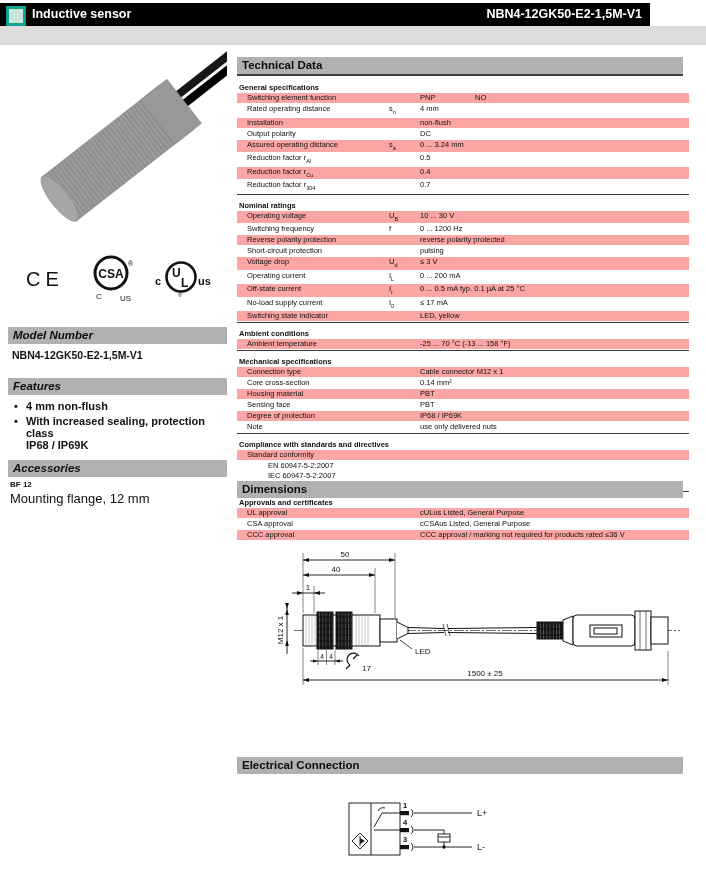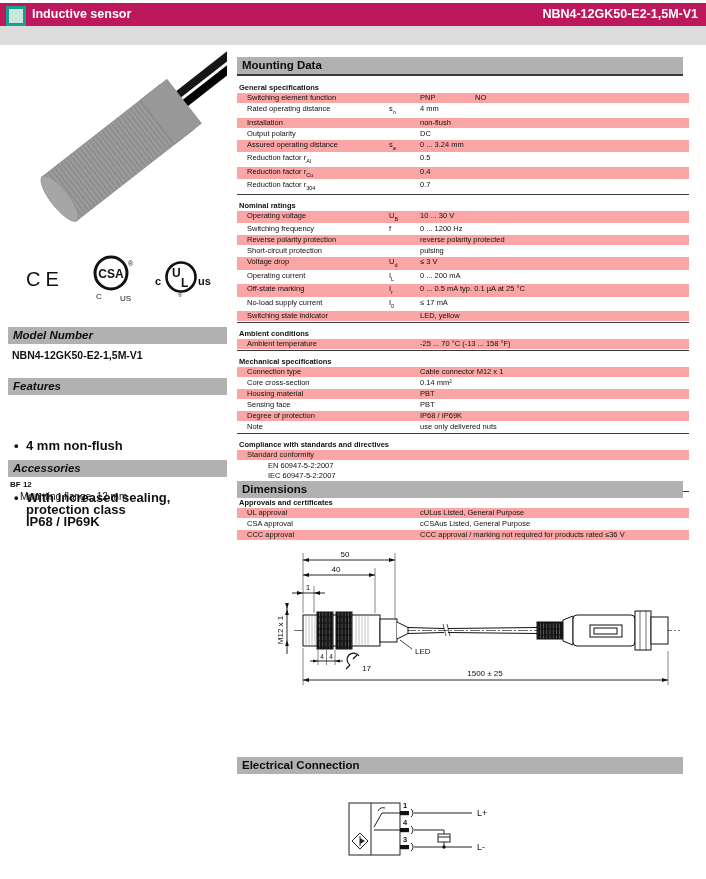--- a/index.html
+++ b/index.html
@@ -1,37 +1,37 @@
 <!DOCTYPE html>
 <html><head>
 <meta charset="utf-8">
 <style>
   html,body{margin:0;padding:0;background:#fff;}
   #page{position:relative;width:706px;height:879px;background:#fff;overflow:hidden;
         font-family:"Liberation Sans","DejaVu Sans",sans-serif;color:#111;}
   
-  .topbar{position:absolute;left:0;top:3px;width:706px;height:23px;background:#be185d;}
+  .topbar{position:absolute;left:0;top:3px;width:650px;height:23px;background:#000000;}
   .topbar .swatch{position:absolute;left:6px;top:3px;width:14px;height:14px;background:#c9e7dc;border:3px solid #11a38d;}
   .topbar .ptitle{position:absolute;left:32px;top:4px;font-size:12.5px;font-weight:bold;color:#fff;}
   .topbar .pmodel{position:absolute;right:8px;top:4px;font-size:12.5px;font-weight:bold;color:#fff;}
   .band{position:absolute;left:0;top:26px;width:706px;height:19px;background:#dcdcdc;}
   
   .bar{position:absolute;background:#b1b1b1;height:17px;line-height:17px;font-weight:bold;
        font-size:11.5px;padding-left:5px;color:#0d0d0d;}
   .bar.left{left:8px;width:214px;font-style:italic;}
   .bar.main{left:237px;width:441px;}
   
   .imgbox{position:absolute;left:8px;top:48px;width:219px;height:200px;background:#fff;}
   .marks{position:absolute;left:8px;top:250px;width:219px;height:54px;}
   .modelval{position:absolute;left:12px;top:349px;font-size:10.5px;font-weight:bold;}
   .features{position:absolute;left:12px;top:400px;width:200px;}
-  .feat{position:relative;padding-left:14px;font-size:13px;font-weight:bold;line-height:12px;margin-bottom:3px;width:186px;margin-top:40px;}
+  .feat{position:relative;padding-left:14px;font-size:11px;font-weight:bold;line-height:12px;margin-bottom:3px;width:186px;}
   .feat:before{content:"\2022";position:absolute;left:2px;top:0;}
   .acc-name{position:absolute;left:10px;top:480px;font-size:8px;font-weight:bold;}
-  .acc-desc{position:absolute;left:20px;top:491px;font-size:10px;}
+  .acc-desc{position:absolute;left:10px;top:491px;font-size:13px;}
   
   #ttable{position:absolute;left:237px;top:77px;width:452px;}
   .sec-header{border-top:1.5px solid #3a3a3a;font-size:7.5px;font-weight:bold;
               padding:6px 0 1px 2px;background:#fff;}
   .sec-header.first{border-top:none;}
   .trow{display:flex;min-height:10px;line-height:10px;font-size:7.5px;border-bottom:1px solid #fff;}
   .trow.shade{background:#fca5a5;}
   .tlabel{width:142px;padding-left:10px;flex:none;}
   .tlabel.ind{padding-left:18px;}
   .tsym{width:31px;flex:none;}
@@ -108,21 +108,21 @@
     <div class="feat">
       <span>With increased sealing, protection class</span>
       <div>IP68 / IP69K</div>
     </div>
   </div>
 
   <div class="bar left" style="top:460px;">Accessories</div>
   <div class="acc-name">BF 12</div>
   <div class="acc-desc">Mounting flange, 12 mm</div>
 
-  <div class="bar main" style="top:57px;border-bottom:2px solid #3a3a3a;">Mounting Data</div>
+  <div class="bar main" style="top:57px;border-bottom:2px solid #3a3a3a;">Technical Data</div>
   <div id="ttable">
       <div class="sec-header first">General specifications</div>
       <div class="trow shade">
         <div class="tlabel">Switching element function</div>
         <div class="tsym"></div>
         <div class="tval"><span class="v1">PNP</span><span>NO</span></div>
       </div>
       <div class="trow">
         <div class="tlabel">Rated operating distance</div>
         <div class="tsym">s<sub>n</sub></div>
@@ -183,21 +183,21 @@
         <div class="tlabel">Voltage drop</div>
         <div class="tsym">U<sub>d</sub></div>
         <div class="tval">≤ 3 V</div>
       </div>
       <div class="trow">
         <div class="tlabel">Operating current</div>
         <div class="tsym">I<sub>L</sub></div>
         <div class="tval">0 ... 200 mA</div>
       </div>
       <div class="trow shade">
-        <div class="tlabel">Off-state marking</div>
+        <div class="tlabel">Off-state current</div>
         <div class="tsym">I<sub>r</sub></div>
         <div class="tval">0 ... 0.5 mA typ. 0.1 µA at 25 °C</div>
       </div>
       <div class="trow">
         <div class="tlabel">No-load supply current</div>
         <div class="tsym">I<sub>0</sub></div>
         <div class="tval">≤ 17 mA</div>
       </div>
       <div class="trow shade">
         <div class="tlabel">Switching state indicator</div>

